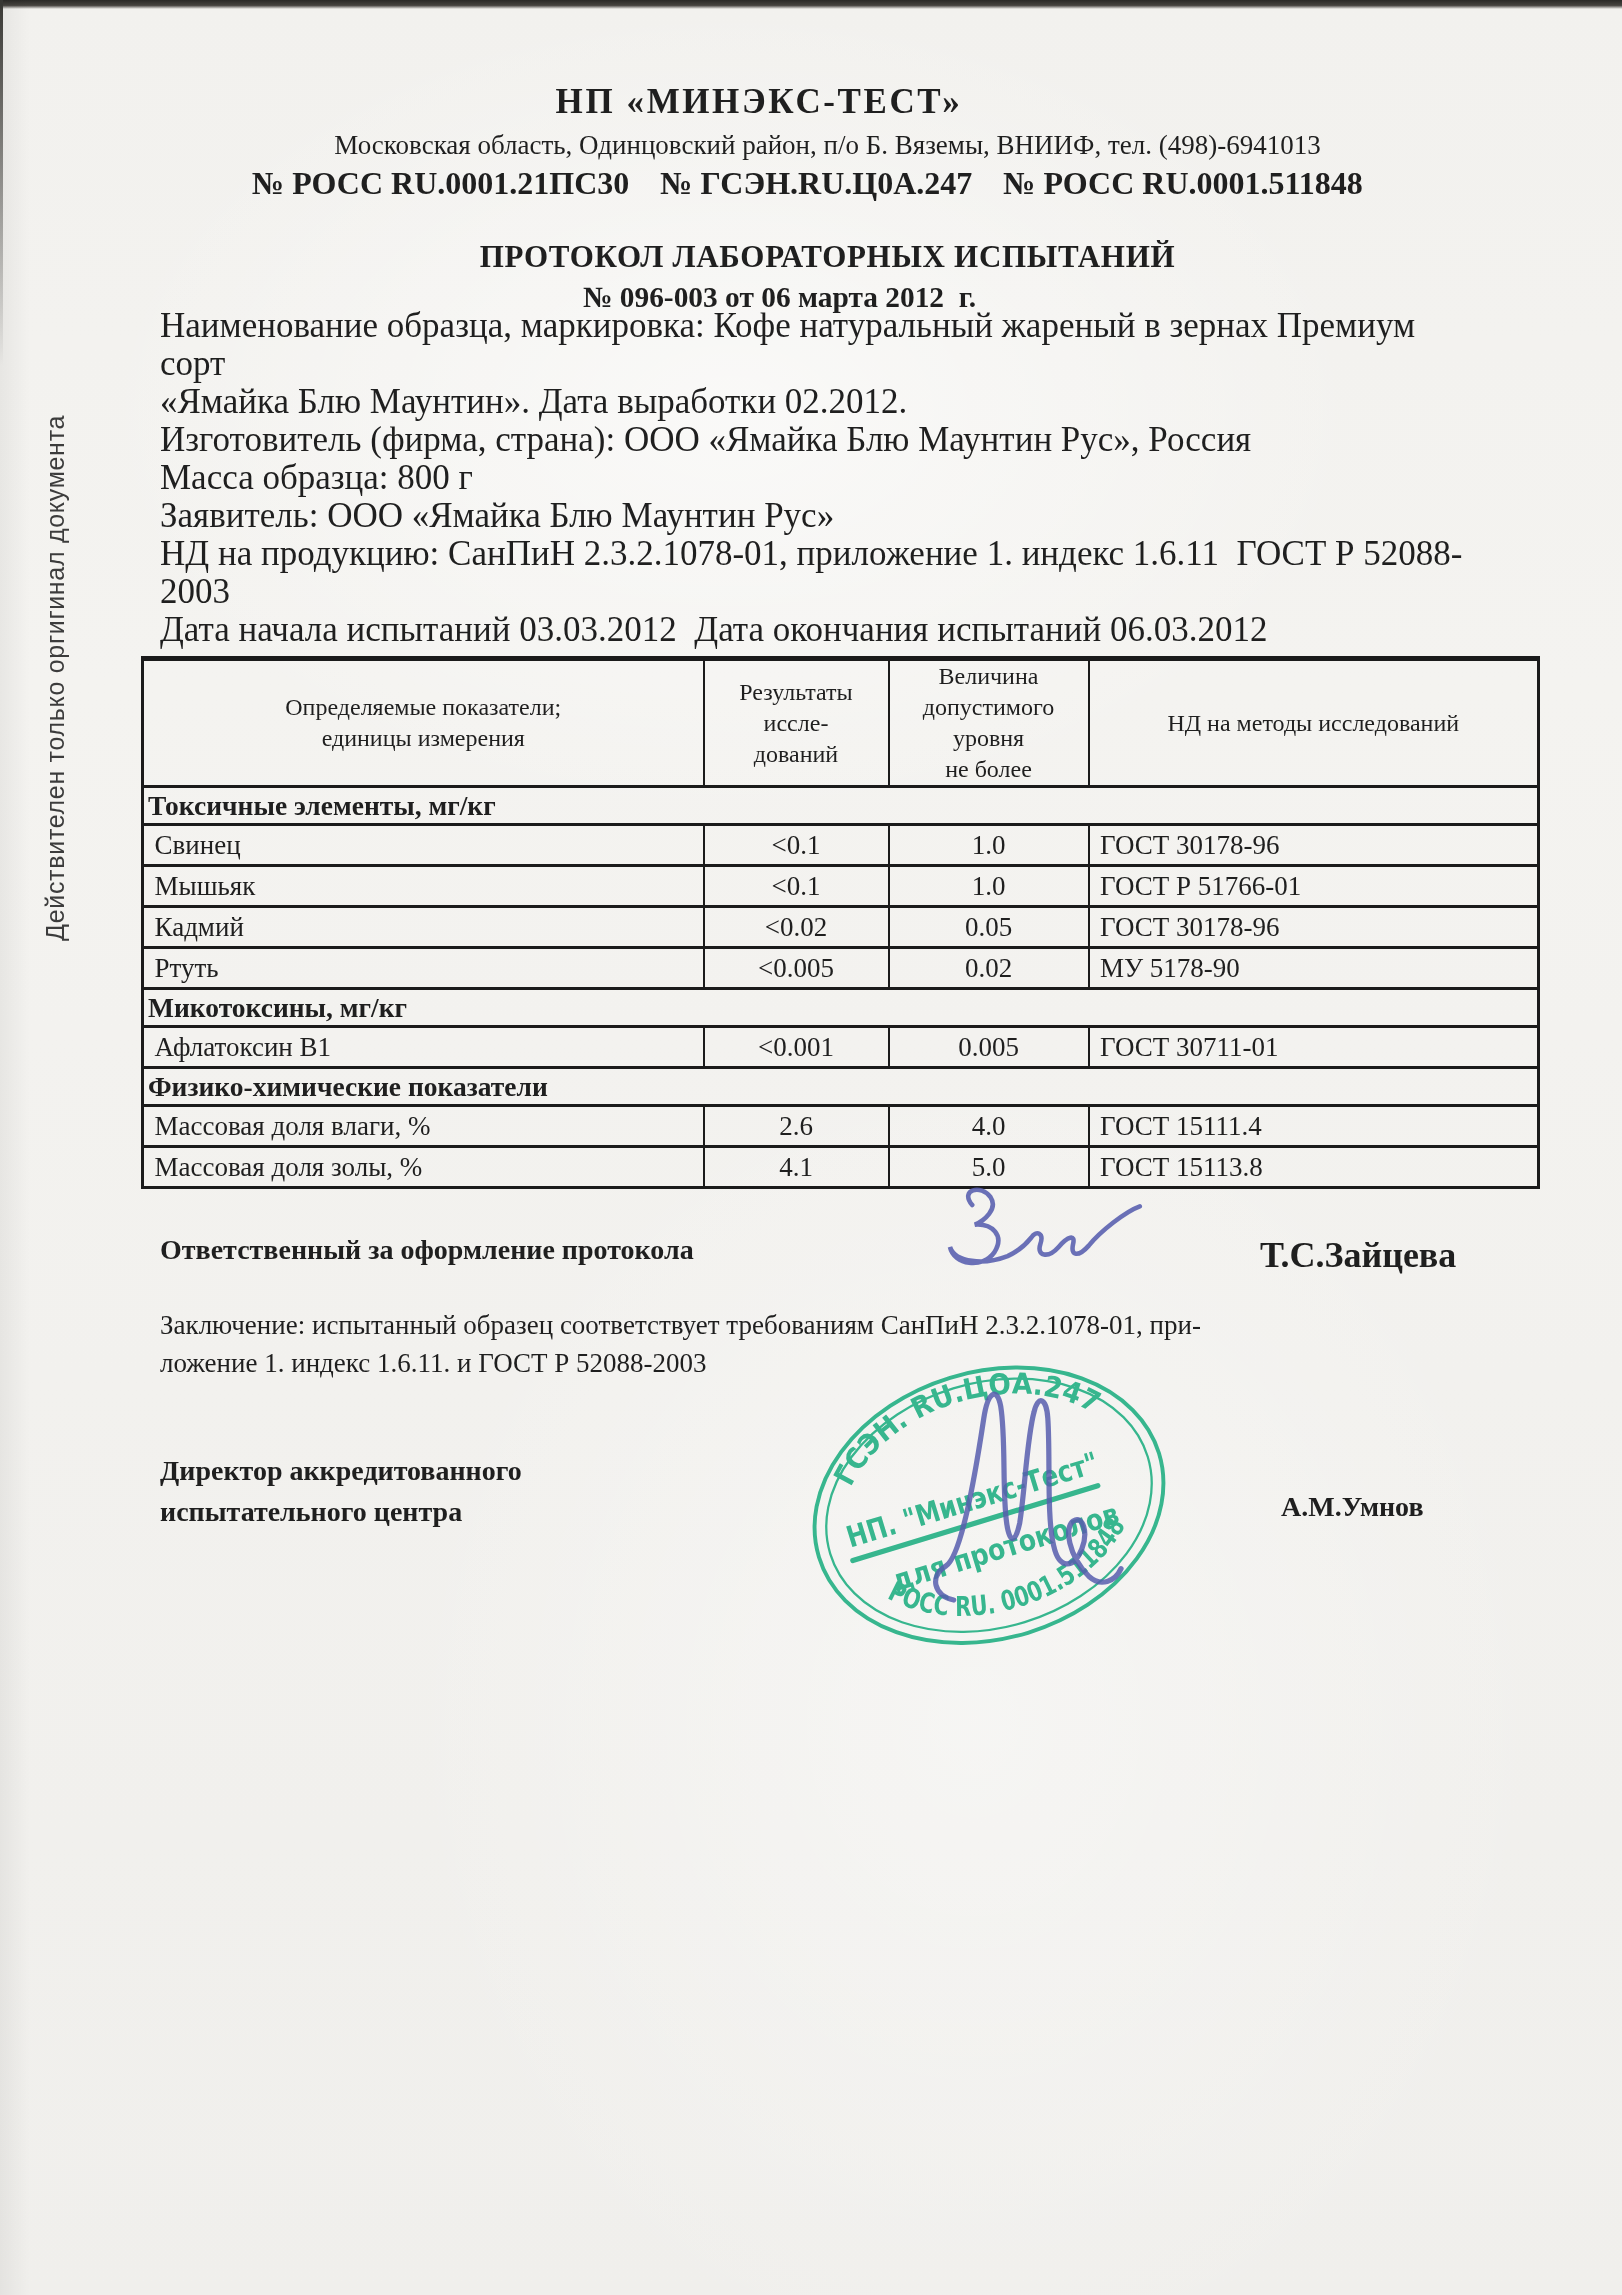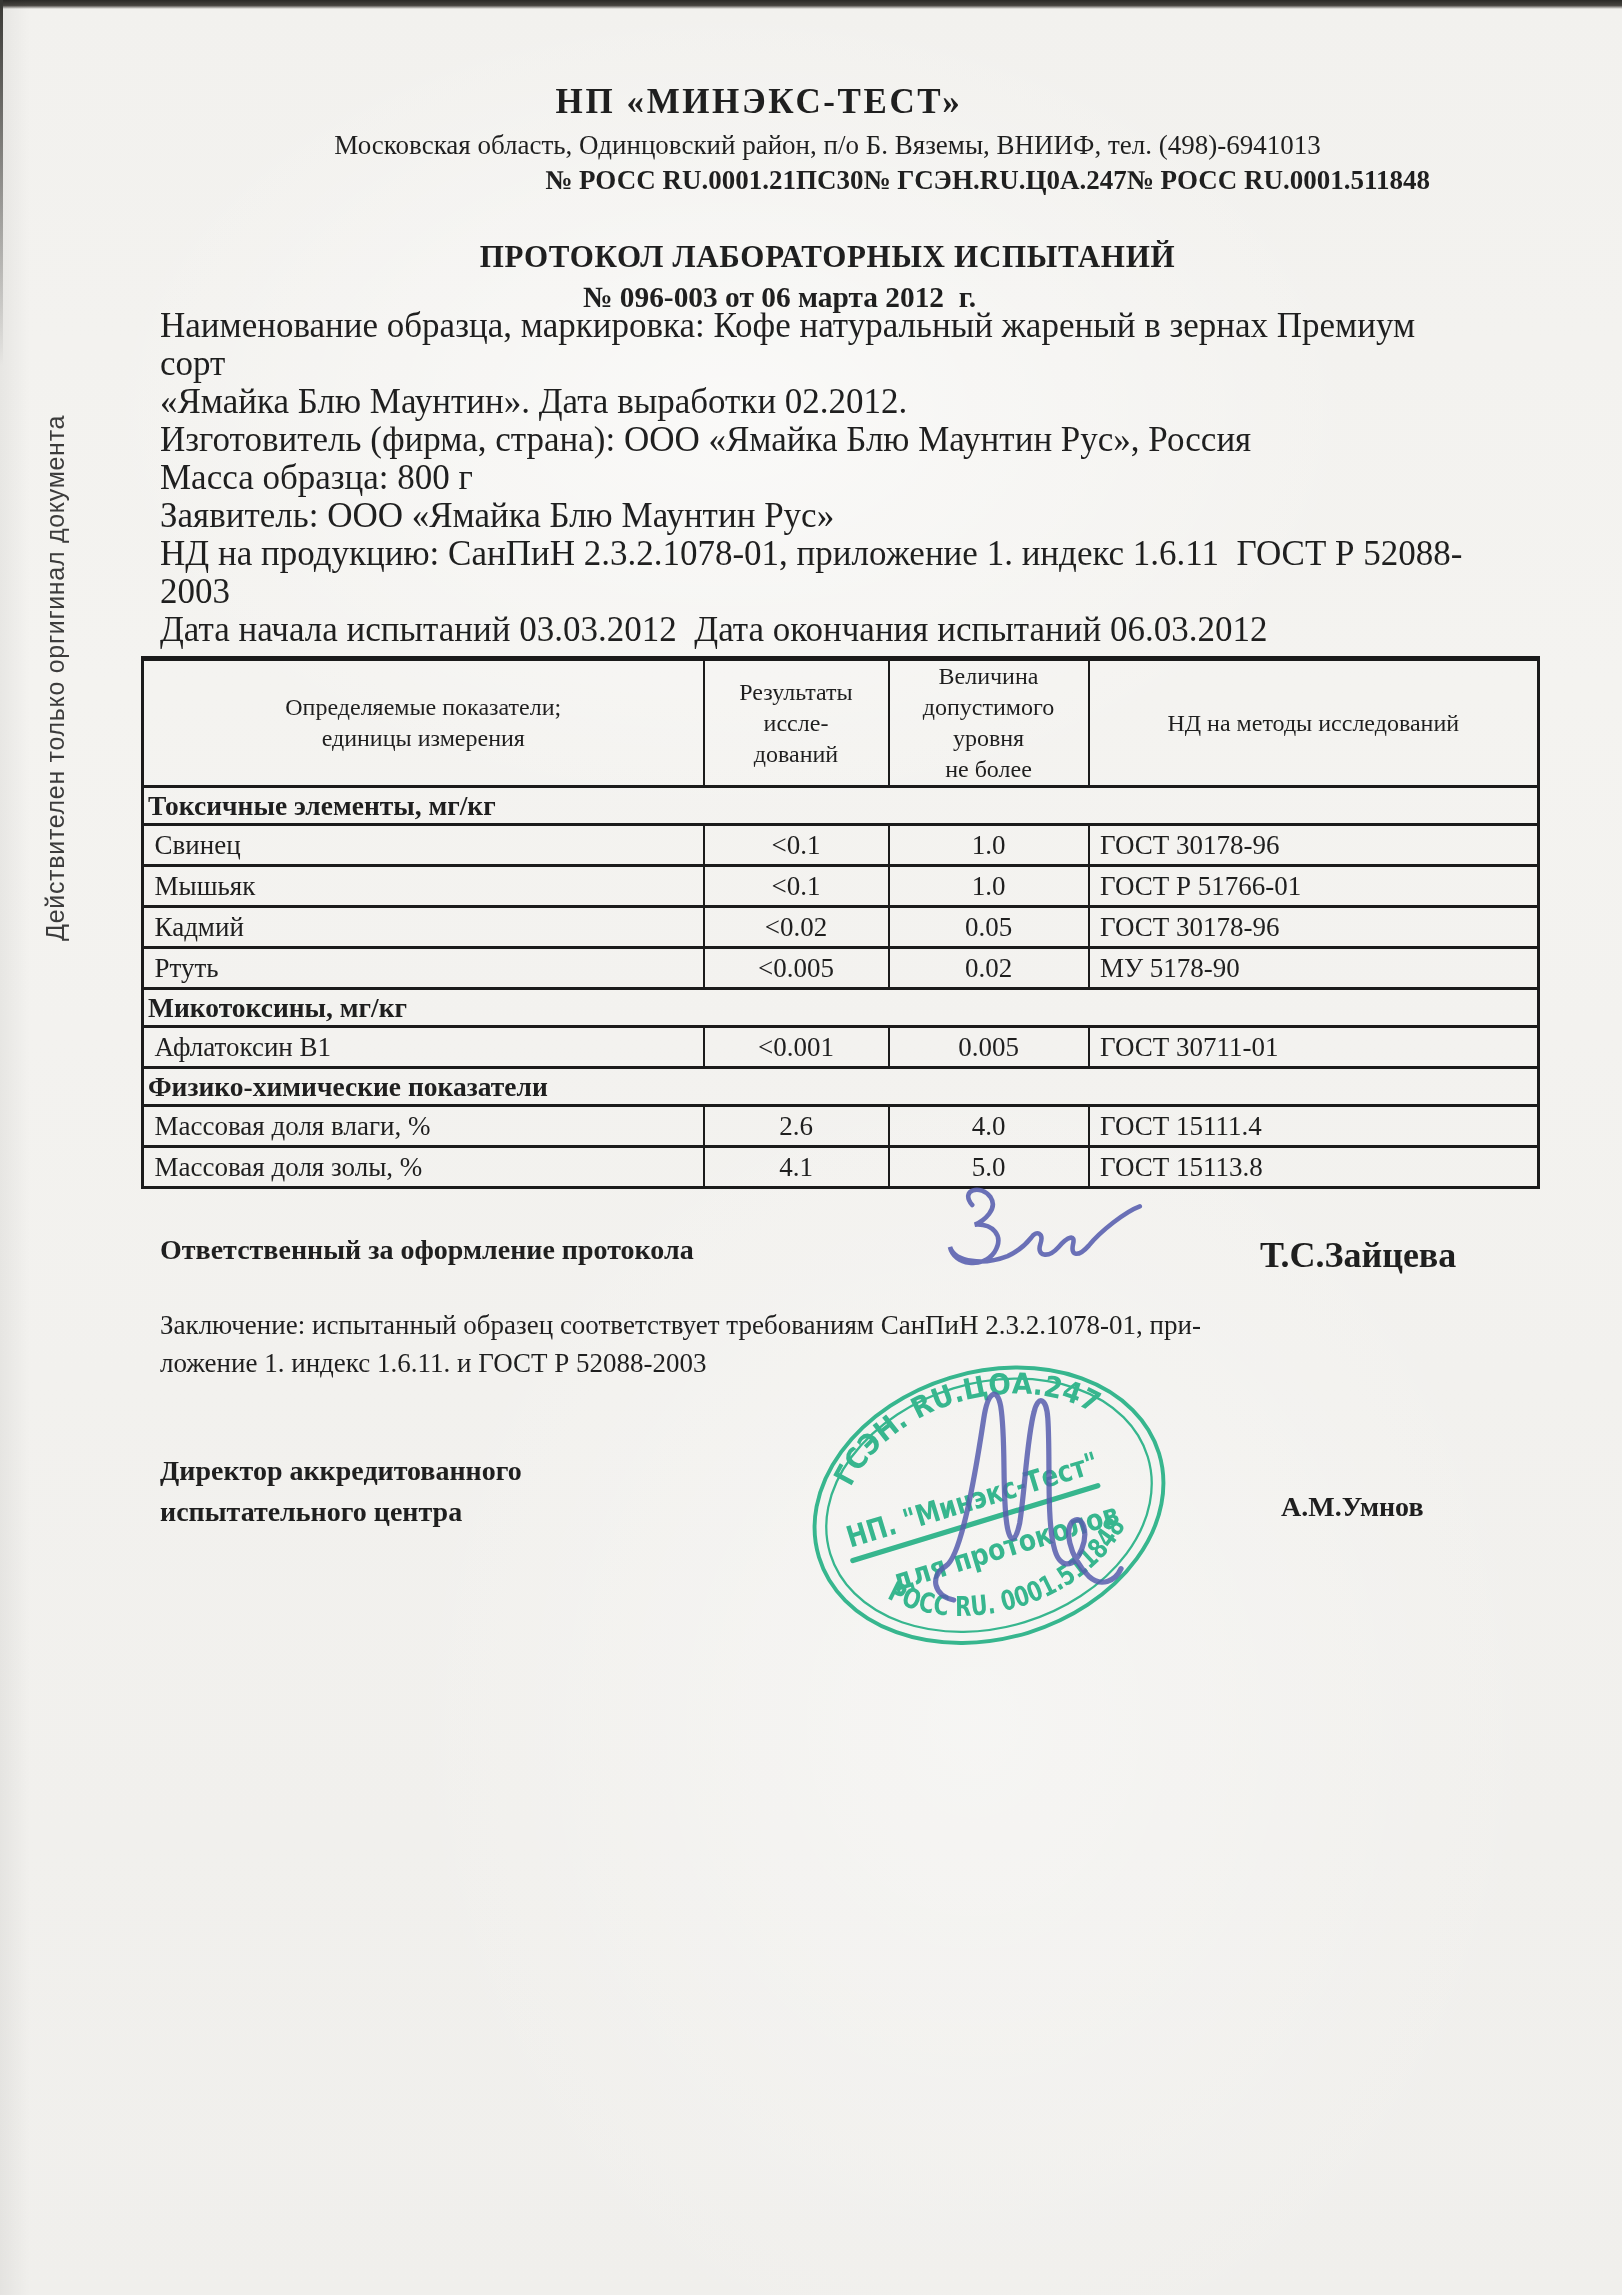--- a/index.html
+++ b/index.html
@@ -27,21 +27,21 @@
     position:absolute;left:41px;top:941px;width:641px;height:35px;
     transform-origin:0 0;transform:rotate(-90deg);
     font-family:"Liberation Sans","DejaVu Sans",sans-serif;
     font-size:25px;color:#3c3c3c;letter-spacing:0.7px;white-space:nowrap;
   }
 
   .org-name{position:absolute;left:0;top:82px;width:1518px;text-align:center;
     font-size:35px;font-weight:bold;letter-spacing:2.6px;}
   .org-address{position:absolute;left:16px;top:130px;width:1623px;text-align:center;font-size:27px;}
   .certs{position:absolute;left:252px;top:165px;width:1178px;display:flex;
-    justify-content:flex-end;font-size:27px;font-weight:bold;}
+    justify-content:flex-start;font-size:32px;font-weight:bold;gap:31px;}
 
   .doc-title{position:absolute;left:16px;top:239px;width:1623px;text-align:center;
     font-size:31px;font-weight:bold;letter-spacing:0.7px;}
   .doc-number{position:absolute;left:0;top:281px;width:1559px;text-align:center;
     font-size:29.4px;font-weight:bold;white-space:pre-wrap;}
 
   .info{position:absolute;left:160px;top:307px;width:1315px;font-size:35px;line-height:38px;}
   .info-line{white-space:pre-wrap;}
 
   table.results{

